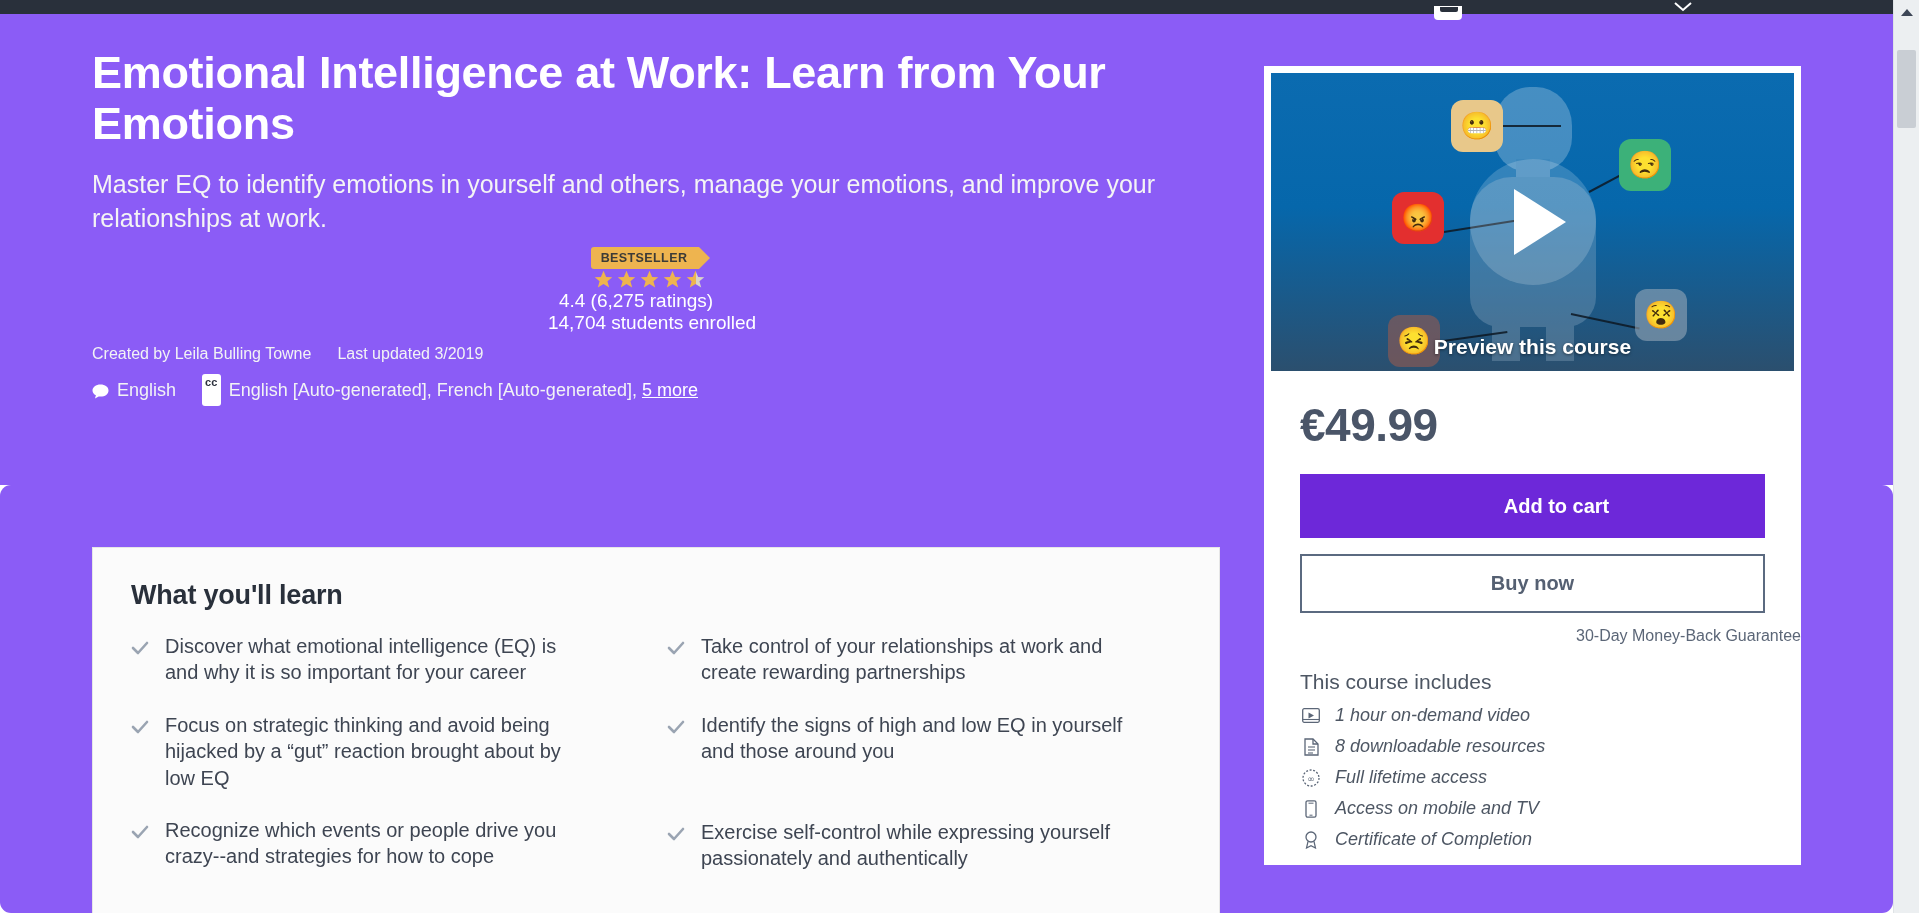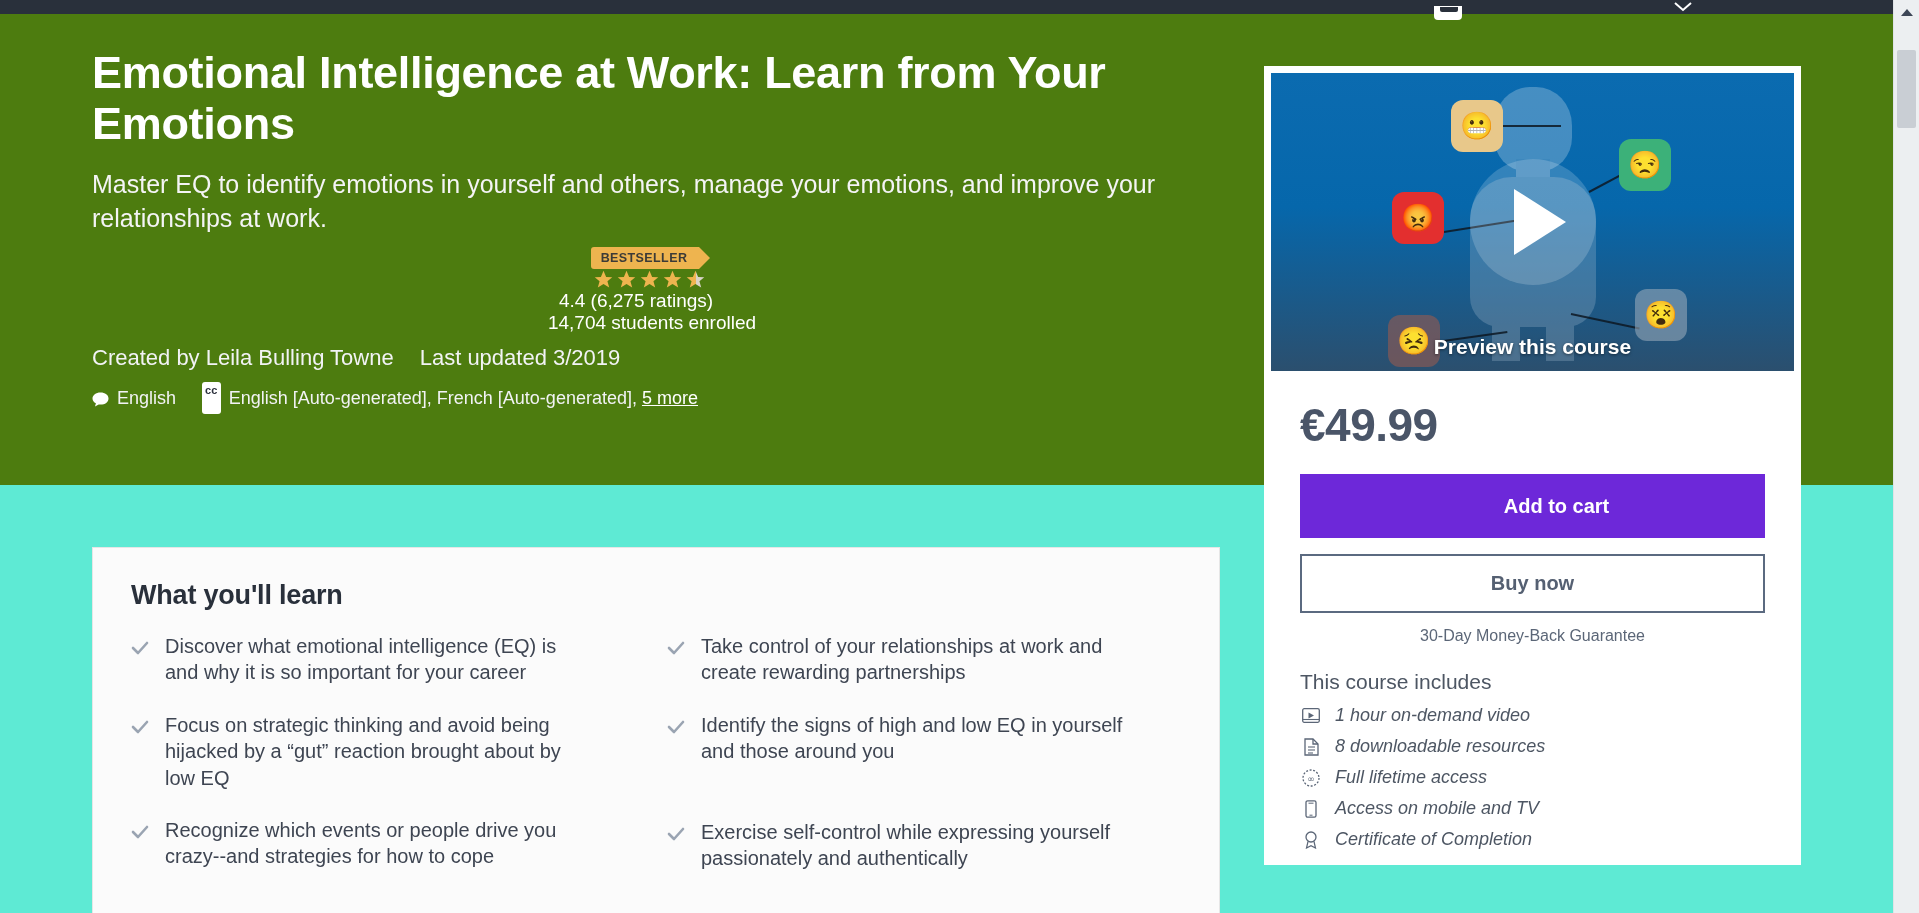--- a/index.html
+++ b/index.html
@@ -41,21 +41,21 @@
   .topstrip .chev {
     position: absolute; left: 1674px; top: 2px;
     width: 18px; height: 10px;
   }
   .topstrip .chev svg { display: block; }
 
   
   .hero {
     position: absolute; left: 0; top: 14px;
     width: 1893px; height: 471px;
-    background: #4d7c0f;
+    background: #8b5cf6;
     z-index: 1;
   }
   .hero-inner {
     position: absolute; left: 92px; top: 34px;
     width: 1120px;
     color: #ffffff;
   }
   .course-title {
     font-size: 45px;
     font-weight: bold;
@@ -108,21 +108,21 @@
     margin-right: 10px;
     margin-left: 6px;
     letter-spacing: 1px;
   }
   .star { width: 21px; height: 21px; margin-right: 2px; display: block; }
   .rating-num { font-size: 19px; color: #ffffff; margin-right: 32px; }
   .students { font-size: 19px; color: #ffffff; }
 
   .byline {
     margin-top: 11px;
-    font-size: 22px;
+    font-size: 16px;
     color: #f2f3f5;
     display: flex;
     align-items: center;
   }
   .byline .created { margin-right: 26px; }
 
   .langrow {
     margin-top: 11px;
     font-size: 18px;
     color: #f2f3f5;
@@ -148,22 +148,23 @@
   .more-link {
     color: #ffffff;
     text-decoration: underline;
     cursor: pointer;
   }
 
   
   .content {
     position: absolute; left: 0; top: 485px;
     width: 1893px; height: 428px;
-    background: #5eead4;
+    background: #8b5cf6;
     z-index: 1;
+    border-radius: 11px;
   }
 
   .learn-box {
     position: absolute; left: 92px; top: 62px;
     width: 1128px;
     background: #fbfbfb;
     border: 1px solid #e6e6e6;
     padding: 32px 40px 40px 38px;
   }
   .learn-title {
@@ -311,21 +312,21 @@
     color: #5b6craw;
     color: #556072;
     font-size: 20px;
     font-weight: bold;
     border: 2px solid #5b6a80;
     cursor: pointer;
     font-family: "Liberation Sans", sans-serif;
     width: calc(100% - 72px);
   }
   .guarantee {
-    text-align: center;
+    text-align: right;
     margin-top: 14px;
     font-size: 16px;
     color: #5b6677;
   }
   .includes-title {
     margin: 25px 0 6px 36px;
     font-size: 21px;
     color: #4d5663;
   }
   .includes-list { margin: 0 0 0 36px; list-style: none; }

